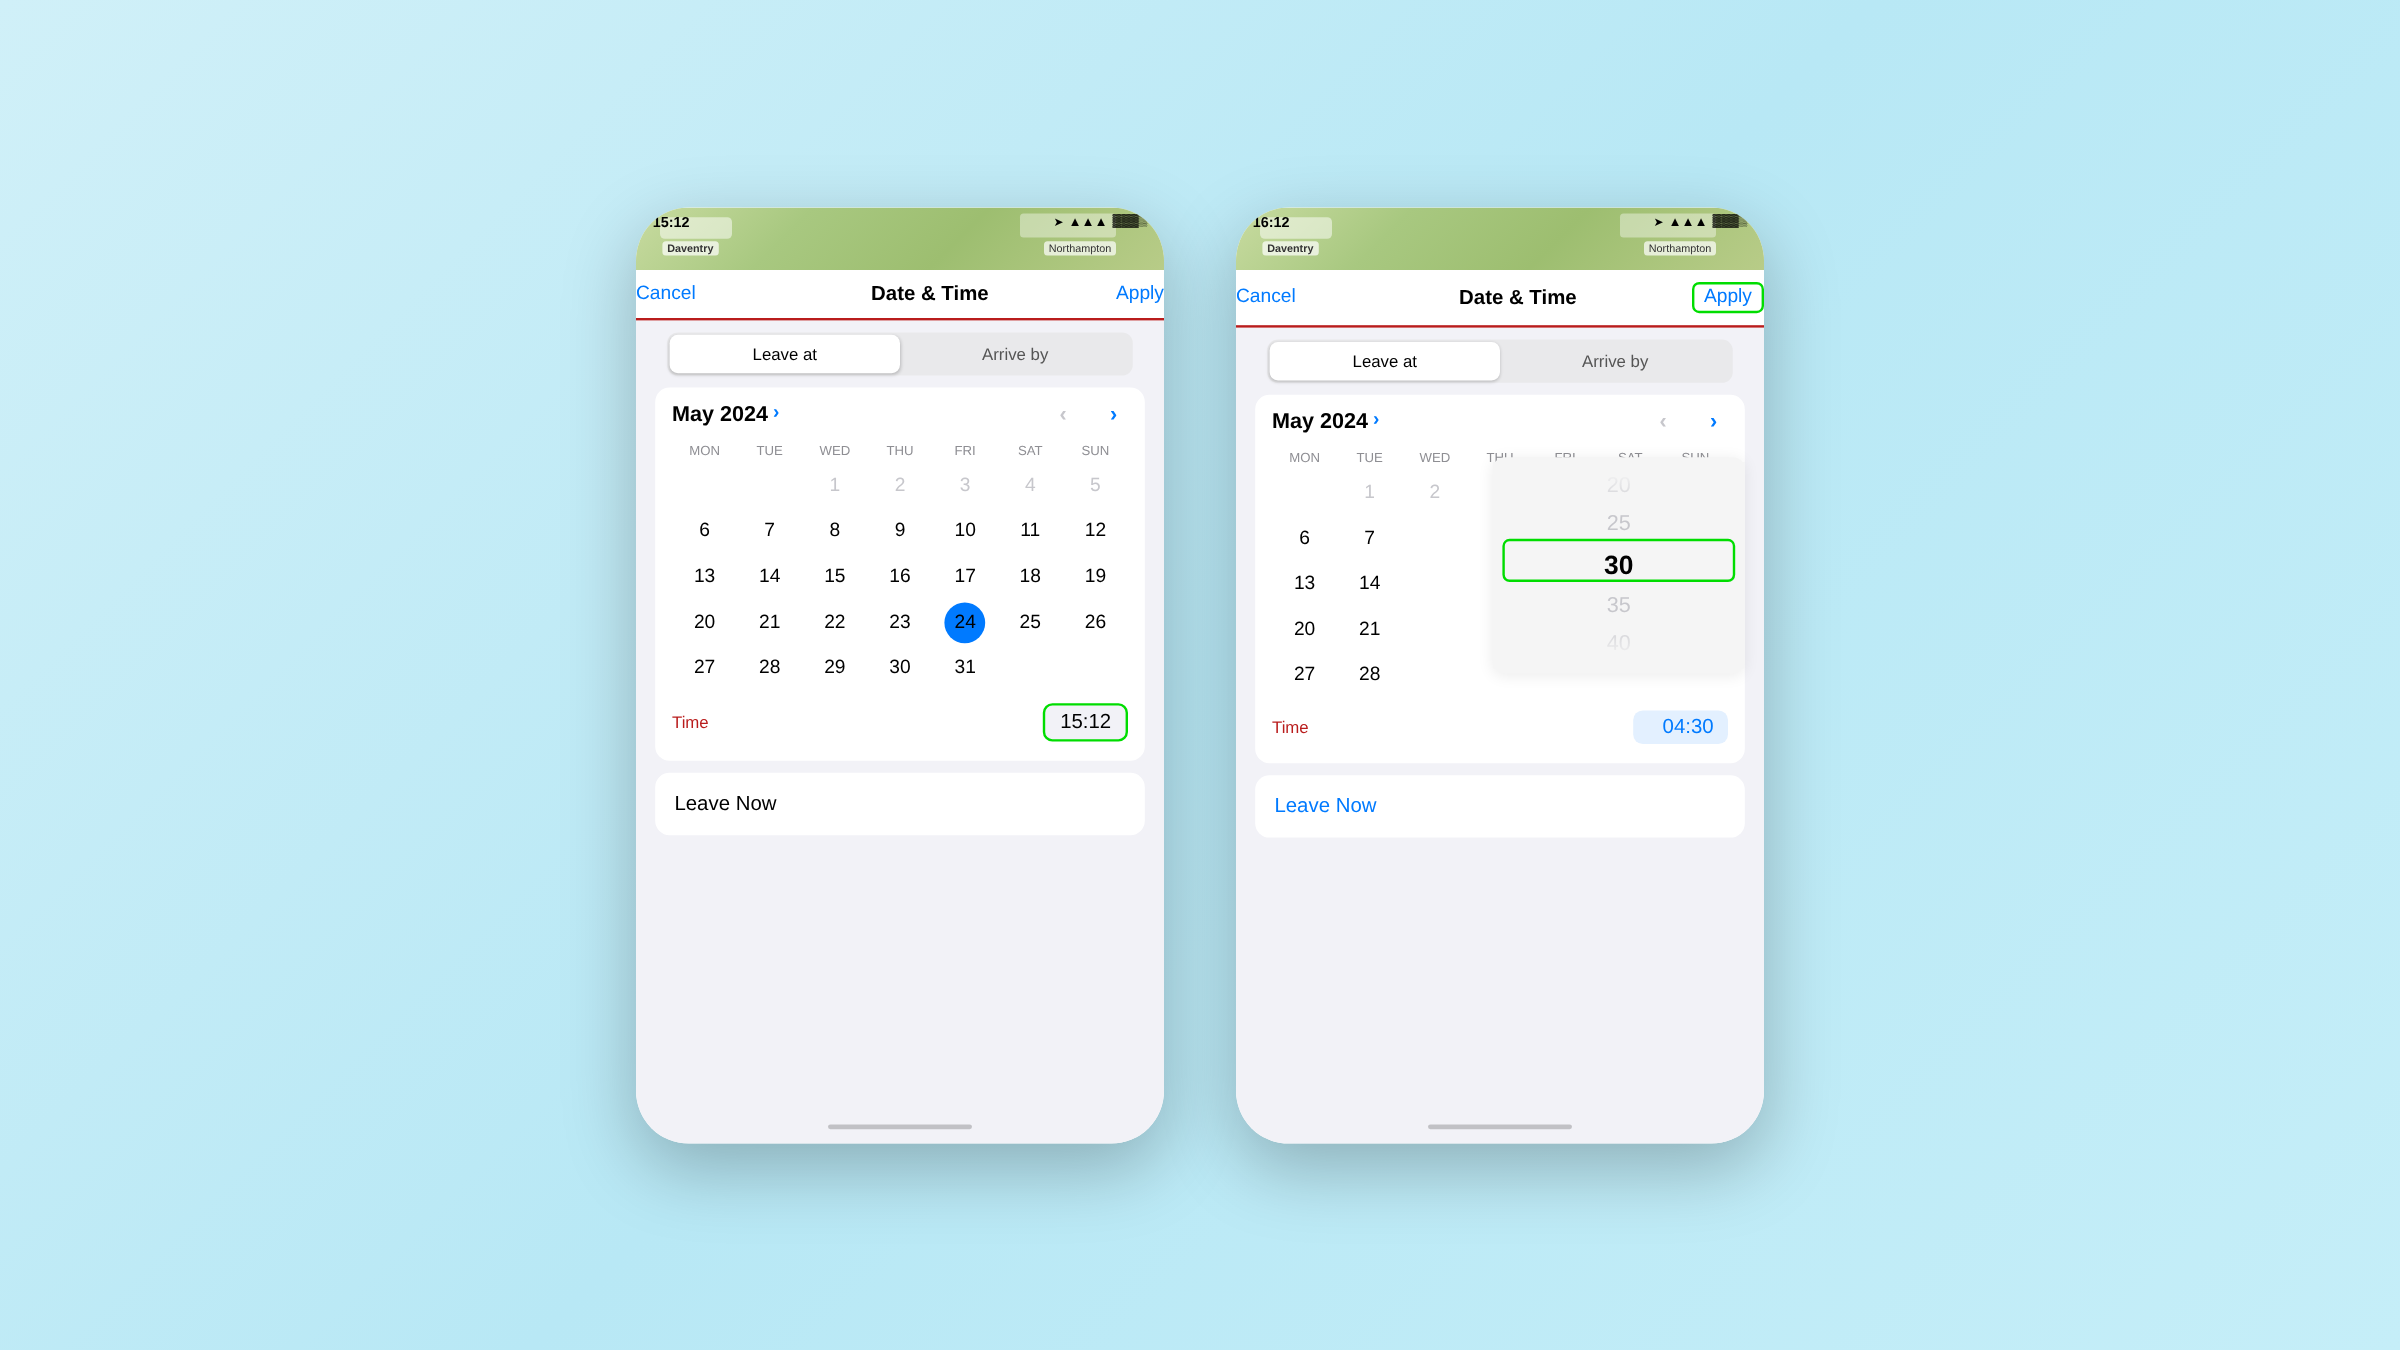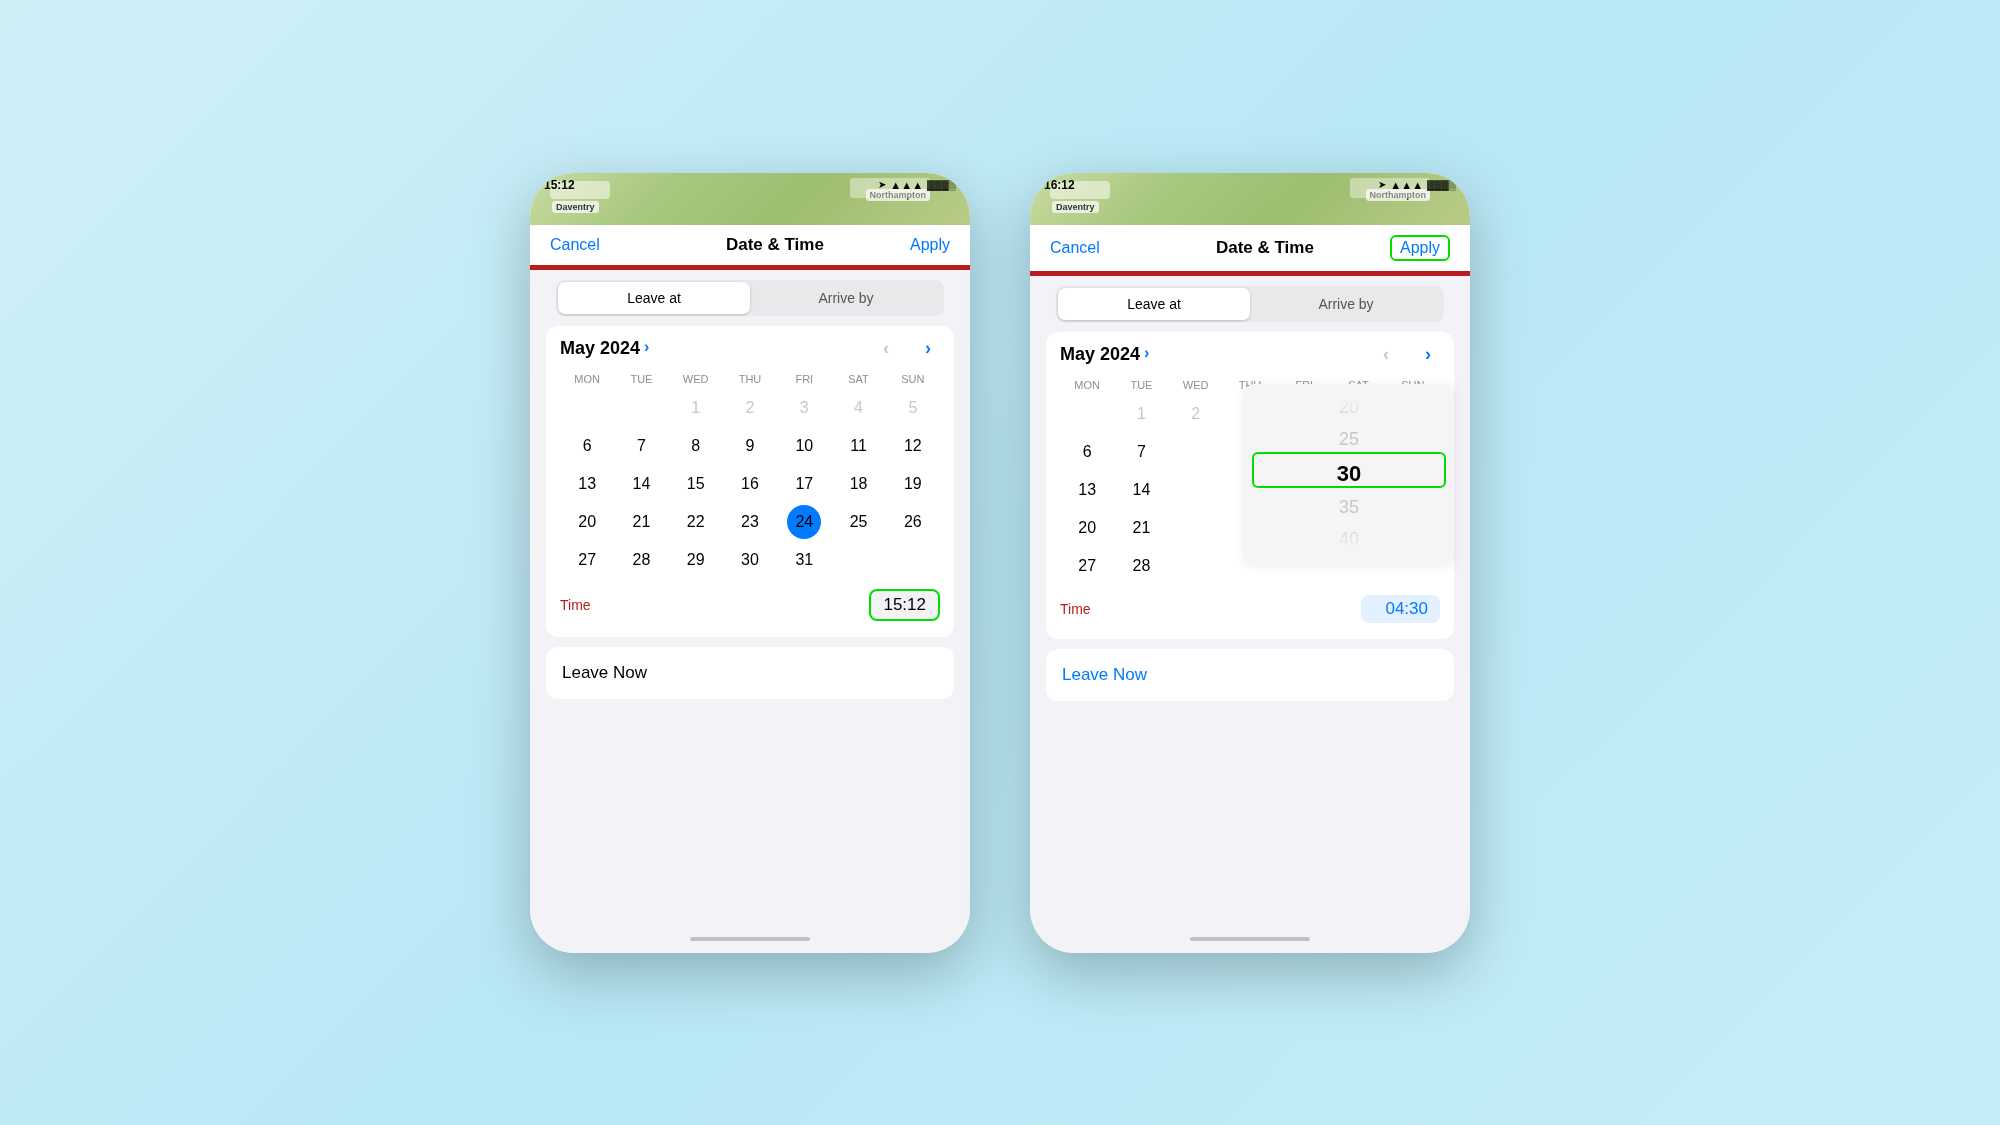--- a/index.html
+++ b/index.html
@@ -83,25 +83,25 @@
       flex: 1;
       background: #f2f2f7;
       overflow: hidden;
       display: flex;
       flex-direction: column;
     }
 
     
     .header {
       background: #fff;
-      padding: 10px 20px;
+      padding: 10px 0;
       display: flex;
       align-items: center;
       justify-content: space-between;
-      border-bottom: 5px solid #b91c1c;
+      border-bottom: 2px solid #b91c1c;
     }
     .header-cancel {
       color: #007aff;
       font-size: 16px;
       font-weight: 400;
       cursor: pointer;
     }
     .header-title {
       font-size: 17px;
       font-weight: 600;
@@ -290,24 +290,24 @@
       font-size: 9px;
       font-weight: 600;
       color: #333;
       background: rgba(255,255,255,0.7);
       padding: 1px 4px;
       border-radius: 3px;
       text-align: right;
     }
     .map-label2 {
       position: absolute;
-      top: 16px;
+      top: 28px;
       right: 40px;
       font-size: 9px;
-      font-weight: 700;
+      font-weight: 400;
       color: #333;
       background: rgba(255,255,255,0.7);
       padding: 1px 4px;
       border-radius: 3px;
     }
 
     
     .calendar-card-with-picker {
       position: relative;
     }

